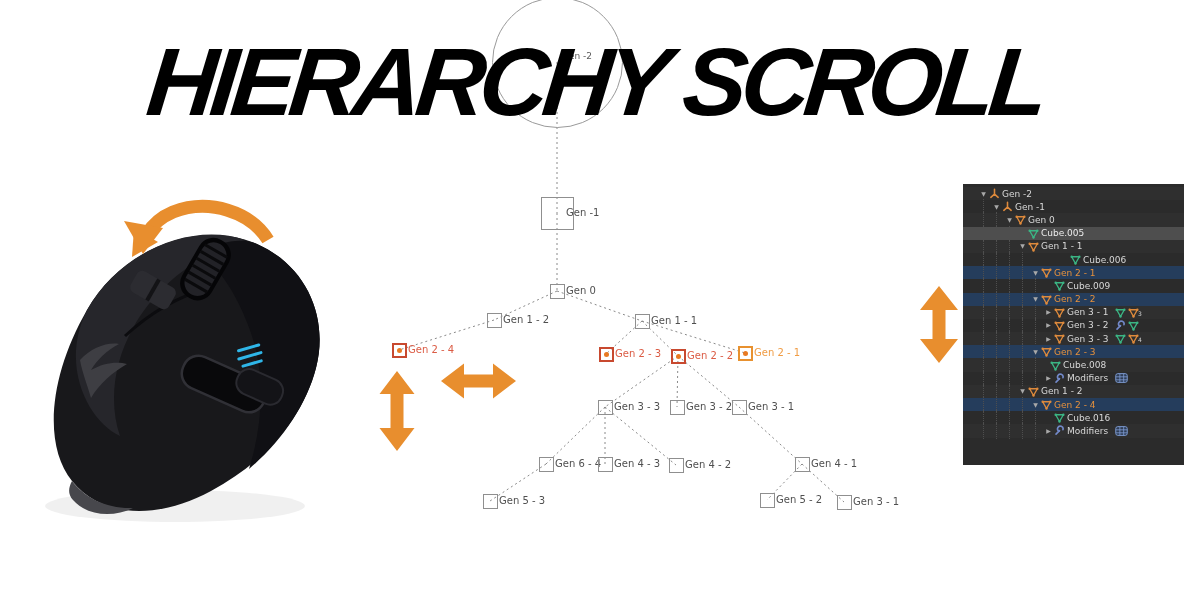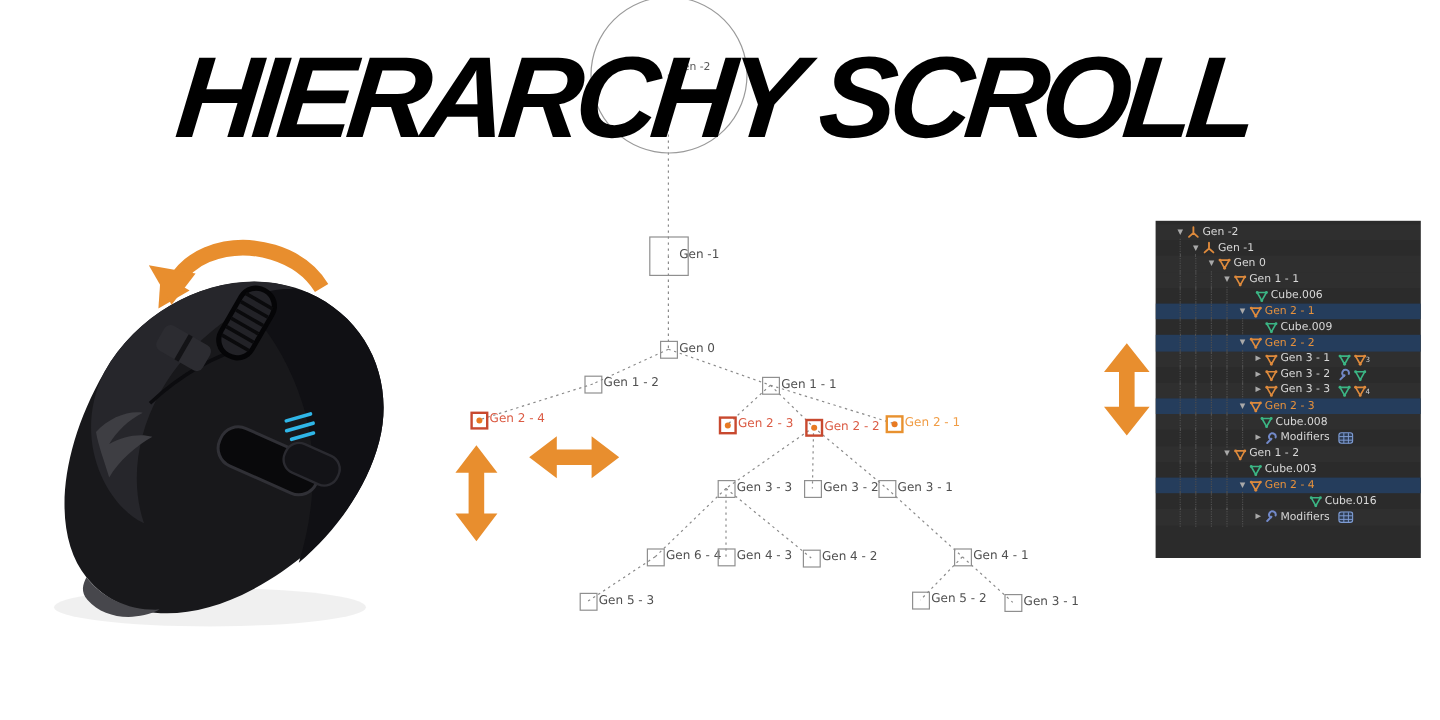--- a/index.html
+++ b/index.html
@@ -183,36 +183,51 @@
       <span class="oicon">
         <svg width="11" height="11" viewBox="0 0 12 12">
           <path d="M1.8 3 H10.2 L6 10.4 Z" fill="none" stroke="#DE8A3C" stroke-width="1.5" stroke-linejoin="round"></path>
           <circle cx="1.8" cy="3" r="1.3" fill="#DE8A3C"></circle>
           <circle cx="10.2" cy="3" r="1.3" fill="#DE8A3C"></circle>
           <circle cx="6" cy="10.4" r="1.3" fill="#DE8A3C"></circle>
         </svg>
       </span>
       <span class="olabel">Gen 0</span>
     </div>
+    <div class="orow active" style="padding-left: 54px;">
+      <span class="gseg" style="left: 20px;"></span>
+      <span class="gseg" style="left: 33px;"></span>
+      <span class="gseg" style="left: 46px;"></span>
+      <span class="disc"></span>
+      <span class="oicon">
+        <svg width="11" height="11" viewBox="0 0 12 12">
+          <path d="M1.8 3 H10.2 L6 10.4 Z" fill="none" stroke="#3BB584" stroke-width="1.5" stroke-linejoin="round"></path>
+          <circle cx="1.8" cy="3" r="1.3" fill="#3BB584"></circle>
+          <circle cx="10.2" cy="3" r="1.3" fill="#3BB584"></circle>
+          <circle cx="6" cy="10.4" r="1.3" fill="#3BB584"></circle>
+        </svg>
+      </span>
+      <span class="olabel">Cube.005</span>
+    </div>
     <div class="orow zebra" style="padding-left: 54px;">
       <span class="gseg" style="left: 20px;"></span>
       <span class="gseg" style="left: 33px;"></span>
       <span class="gseg" style="left: 46px;"></span>
       <span class="disc">▼</span>
       <span class="oicon">
         <svg width="11" height="11" viewBox="0 0 12 12">
           <path d="M1.8 3 H10.2 L6 10.4 Z" fill="none" stroke="#DE8A3C" stroke-width="1.5" stroke-linejoin="round"></path>
           <circle cx="1.8" cy="3" r="1.3" fill="#DE8A3C"></circle>
           <circle cx="10.2" cy="3" r="1.3" fill="#DE8A3C"></circle>
           <circle cx="6" cy="10.4" r="1.3" fill="#DE8A3C"></circle>
         </svg>
       </span>
       <span class="olabel">Gen 1 - 1</span>
     </div>
-    <div class="orow" style="padding-left: 72px;">
+    <div class="orow" style="padding-left: 96px;">
       <span class="gseg" style="left: 20px;"></span>
       <span class="gseg" style="left: 33px;"></span>
       <span class="gseg" style="left: 46px;"></span>
       <span class="gseg" style="left: 59px;"></span>
       <span class="disc"></span>
       <span class="oicon">
         <svg width="11" height="11" viewBox="0 0 12 12">
           <path d="M1.8 3 H10.2 L6 10.4 Z" fill="none" stroke="#3BB584" stroke-width="1.5" stroke-linejoin="round"></path>
           <circle cx="1.8" cy="3" r="1.3" fill="#3BB584"></circle>
           <circle cx="10.2" cy="3" r="1.3" fill="#3BB584"></circle>
@@ -439,67 +454,51 @@
       <span class="oicon">
         <svg width="11" height="11" viewBox="0 0 12 12">
           <path d="M1.8 3 H10.2 L6 10.4 Z" fill="none" stroke="#DE8A3C" stroke-width="1.5" stroke-linejoin="round"></path>
           <circle cx="1.8" cy="3" r="1.3" fill="#DE8A3C"></circle>
           <circle cx="10.2" cy="3" r="1.3" fill="#DE8A3C"></circle>
           <circle cx="6" cy="10.4" r="1.3" fill="#DE8A3C"></circle>
         </svg>
       </span>
       <span class="olabel">Gen 1 - 2</span>
     </div>
-    <div class="orow" style="padding-left: 67px;">
-      <span class="gseg" style="left: 20px;"></span>
-      <span class="gseg" style="left: 33px;"></span>
-      <span class="gseg" style="left: 46px;"></span>
-      <span class="gseg" style="left: 59px;"></span>
+    <div class="orow zebra sel orange" style="padding-left: 67px;">
+      <span class="gseg" style="left: 20px;"></span>
+      <span class="gseg" style="left: 33px;"></span>
+      <span class="gseg" style="left: 46px;"></span>
+      <span class="gseg" style="left: 59px;"></span>
+      <span class="disc">▼</span>
+      <span class="oicon">
+        <svg width="11" height="11" viewBox="0 0 12 12">
+          <path d="M1.8 3 H10.2 L6 10.4 Z" fill="none" stroke="#DE8A3C" stroke-width="1.5" stroke-linejoin="round"></path>
+          <circle cx="1.8" cy="3" r="1.3" fill="#DE8A3C"></circle>
+          <circle cx="10.2" cy="3" r="1.3" fill="#DE8A3C"></circle>
+          <circle cx="6" cy="10.4" r="1.3" fill="#DE8A3C"></circle>
+        </svg>
+      </span>
+      <span class="olabel">Gen 2 - 4</span>
+    </div>
+    <div class="orow" style="padding-left: 80px;">
+      <span class="gseg" style="left: 20px;"></span>
+      <span class="gseg" style="left: 33px;"></span>
+      <span class="gseg" style="left: 46px;"></span>
+      <span class="gseg" style="left: 59px;"></span>
+      <span class="gseg" style="left: 72px;"></span>
       <span class="disc"></span>
       <span class="oicon">
         <svg width="11" height="11" viewBox="0 0 12 12">
           <path d="M1.8 3 H10.2 L6 10.4 Z" fill="none" stroke="#3BB584" stroke-width="1.5" stroke-linejoin="round"></path>
           <circle cx="1.8" cy="3" r="1.3" fill="#3BB584"></circle>
           <circle cx="10.2" cy="3" r="1.3" fill="#3BB584"></circle>
           <circle cx="6" cy="10.4" r="1.3" fill="#3BB584"></circle>
         </svg>
       </span>
-      <span class="olabel">Cube.003</span>
-    </div>
-    <div class="orow zebra sel orange" style="padding-left: 67px;">
-      <span class="gseg" style="left: 20px;"></span>
-      <span class="gseg" style="left: 33px;"></span>
-      <span class="gseg" style="left: 46px;"></span>
-      <span class="gseg" style="left: 59px;"></span>
-      <span class="disc">▼</span>
-      <span class="oicon">
-        <svg width="11" height="11" viewBox="0 0 12 12">
-          <path d="M1.8 3 H10.2 L6 10.4 Z" fill="none" stroke="#DE8A3C" stroke-width="1.5" stroke-linejoin="round"></path>
-          <circle cx="1.8" cy="3" r="1.3" fill="#DE8A3C"></circle>
-          <circle cx="10.2" cy="3" r="1.3" fill="#DE8A3C"></circle>
-          <circle cx="6" cy="10.4" r="1.3" fill="#DE8A3C"></circle>
-        </svg>
-      </span>
-      <span class="olabel">Gen 2 - 4</span>
-    </div>
-    <div class="orow" style="padding-left: 80px; justify-content: center;">
-      <span class="gseg" style="left: 20px;"></span>
-      <span class="gseg" style="left: 33px;"></span>
-      <span class="gseg" style="left: 46px;"></span>
-      <span class="gseg" style="left: 59px;"></span>
-      <span class="gseg" style="left: 72px;"></span>
-      <span class="disc"></span>
-      <span class="oicon">
-        <svg width="11" height="11" viewBox="0 0 12 12">
-          <path d="M1.8 3 H10.2 L6 10.4 Z" fill="none" stroke="#3BB584" stroke-width="1.5" stroke-linejoin="round"></path>
-          <circle cx="1.8" cy="3" r="1.3" fill="#3BB584"></circle>
-          <circle cx="10.2" cy="3" r="1.3" fill="#3BB584"></circle>
-          <circle cx="6" cy="10.4" r="1.3" fill="#3BB584"></circle>
-        </svg>
-      </span>
       <span class="olabel">Cube.016</span>
     </div>
     <div class="orow zebra" style="padding-left: 80px;">
       <span class="gseg" style="left: 20px;"></span>
       <span class="gseg" style="left: 33px;"></span>
       <span class="gseg" style="left: 46px;"></span>
       <span class="gseg" style="left: 59px;"></span>
       <span class="gseg" style="left: 72px;"></span>
       <span class="disc">▶</span>
       <span class="oicon">

